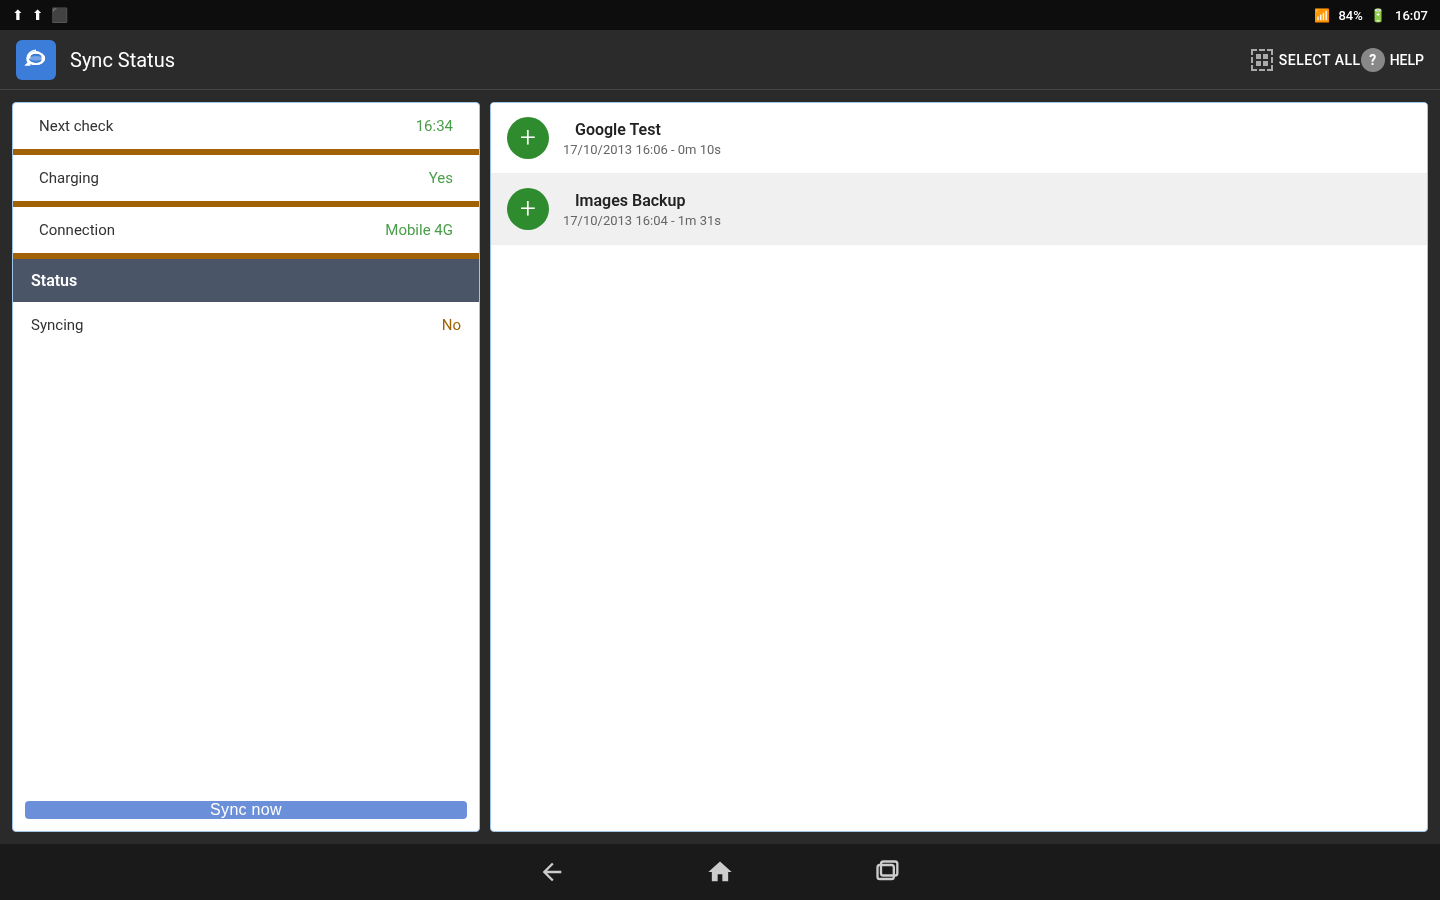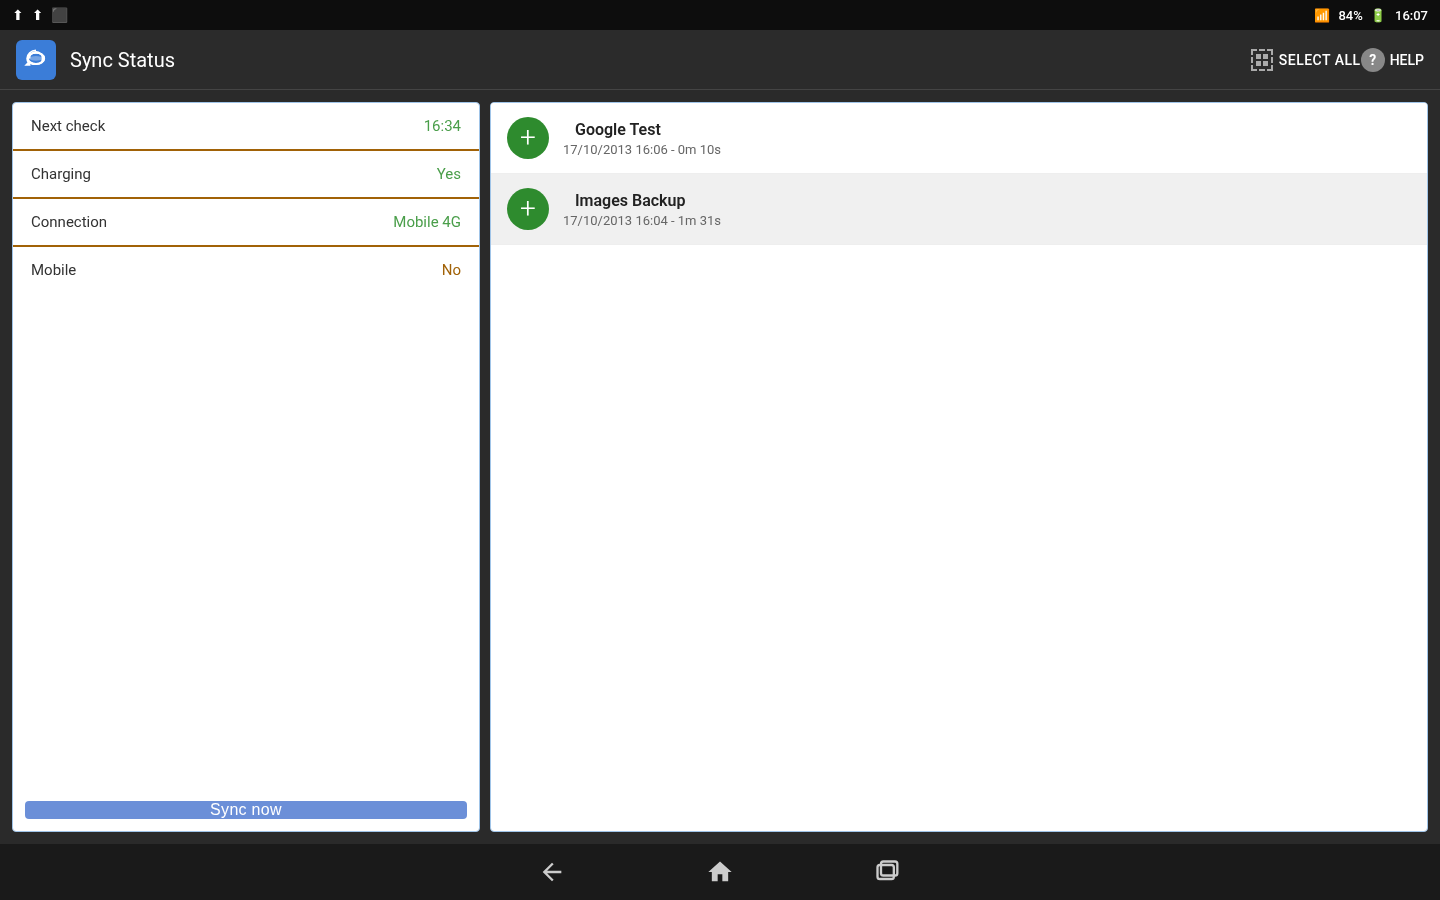--- a/index.html
+++ b/index.html
@@ -138,22 +138,22 @@
       border-radius: 4px;
       display: flex;
       flex-direction: column;
       overflow: hidden;
     }
 
     .info-row {
       display: flex;
       justify-content: space-between;
       align-items: center;
-      padding: 14px 18px;
-      border-bottom: 2px solid #a16207;
+      padding: 14px 26px;
+      border-bottom: 6px solid #a16207;
       font-size: 15px;
     }
     .info-label {
       color: #333;
     }
     .info-value-green {
       color: #4a9e4a;
       font-weight: 400;
     }
 
@@ -332,22 +332,25 @@
       <span class="info-value-green">16:34</span>
     </div>
     <div class="info-row">
       <span class="info-label">Charging</span>
       <span class="info-value-green">Yes</span>
     </div>
     <div class="info-row">
       <span class="info-label">Connection</span>
       <span class="info-value-green">Mobile 4G</span>
     </div>
+    <div class="status-header">
+      <span>Status</span>
+    </div>
     <div class="syncing-row">
-      <span class="info-label">Mobile</span>
+      <span class="info-label">Syncing</span>
       <span class="syncing-value">No</span>
     </div>
     <div class="panel-spacer"></div>
     <button class="sync-now-btn">Sync now</button>
   </div>
 
   <div id="right-panel">
     <div class="sync-item">
       <div class="add-icon">+</div>
       <div class="item-info">

